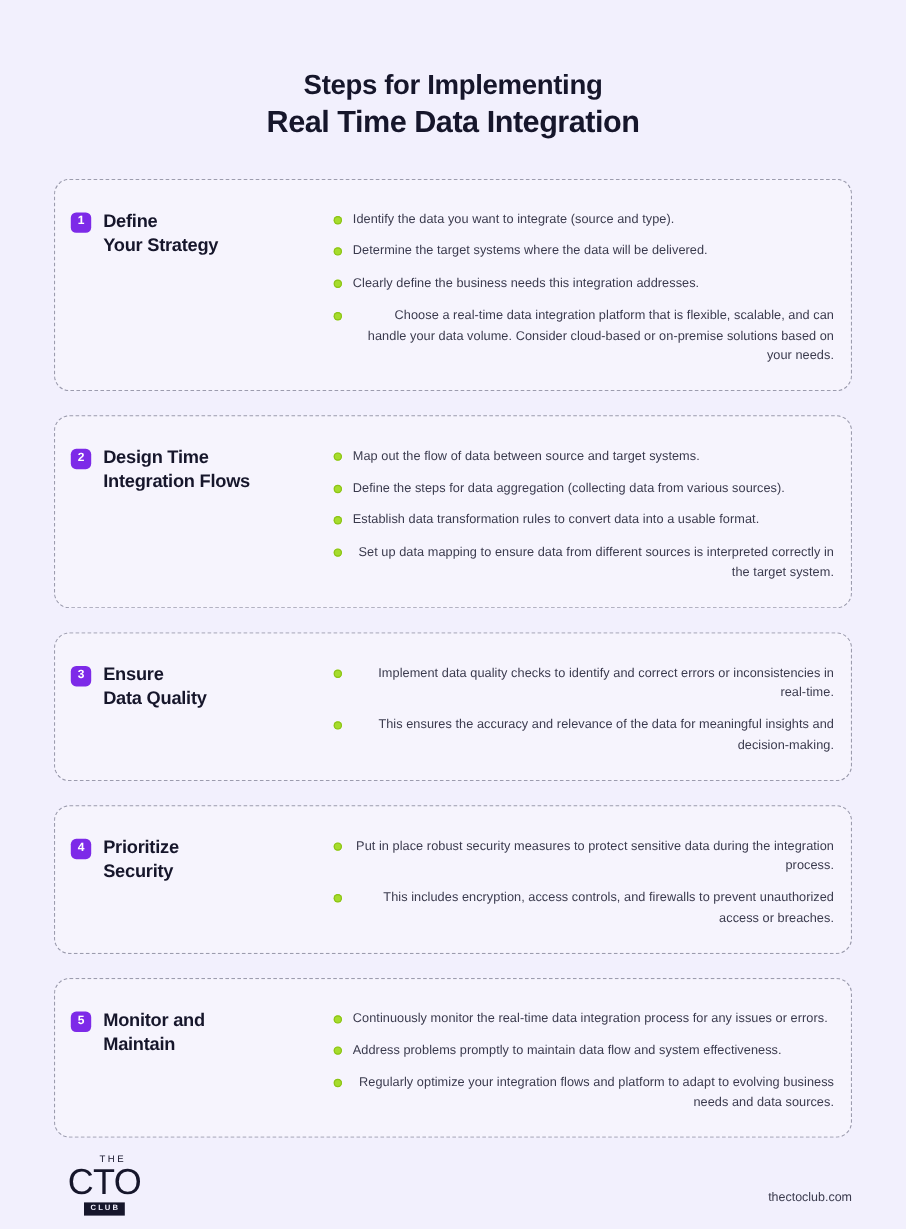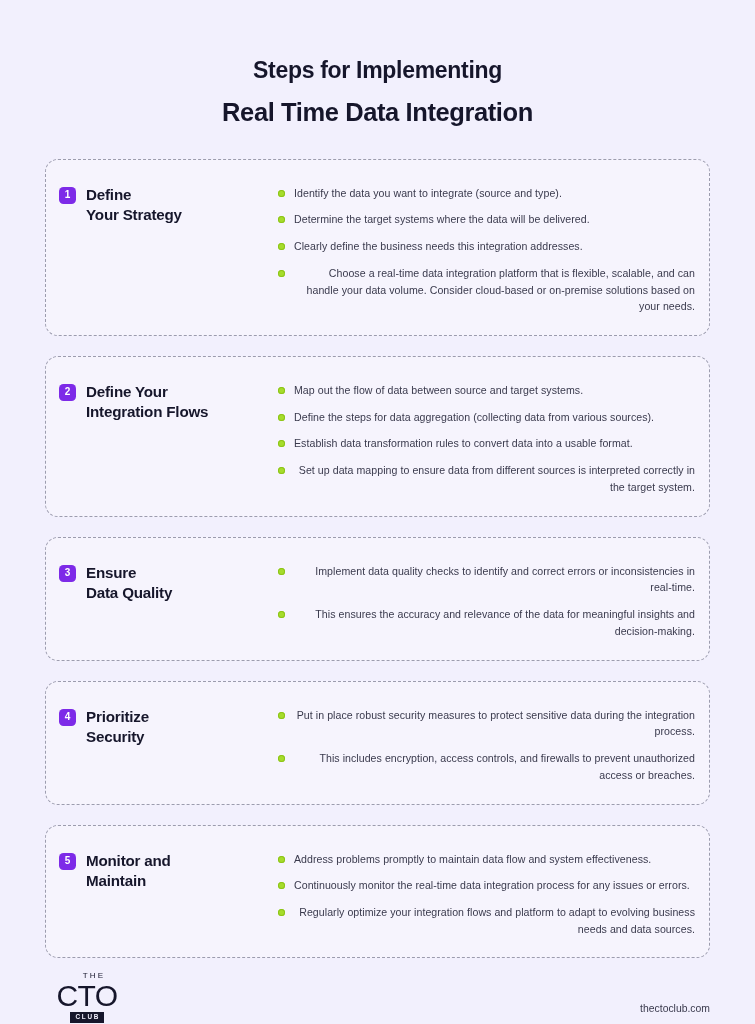--- a/index.html
+++ b/index.html
@@ -33,21 +33,21 @@
     color: #16162b;
     letter-spacing: -0.3px;
     line-height: 1.28;
   }
   .title-line-2 {
     font-size: 25.5px;
     font-weight: bold;
     color: #16162b;
     letter-spacing: -0.4px;
     line-height: 1.3;
-    margin-top: 11px;
+    margin-top: 1px;
   }
 
   
   .cards {
     margin-top: 29px;
     display: flex;
     flex-direction: column;
     gap: 20px;
   }
 
@@ -210,21 +210,21 @@
           <div class="bullet">
             <span class="dot"></span>
             <span class="bullet-text">Choose a real-time data integration platform that is flexible, scalable, and can handle your data volume. Consider cloud-based or on-premise solutions based on your needs.</span>
           </div>
         </div>
       </div>
       <div class="card">
         <div class="card-left">
           <div class="badge">2</div>
           <div>
-            <div class="card-title">Define Your</div>
+            <div class="card-title">Design Time</div>
             <div class="card-title">Integration Flows</div>
           </div>
         </div>
         <div class="bullets">
           <div class="bullet">
             <span class="dot"></span>
             <span class="bullet-text">Map out the flow of data between source and target systems.</span>
           </div>
           <div class="bullet">
             <span class="dot"></span>
@@ -282,25 +282,25 @@
         <div class="card-left">
           <div class="badge">5</div>
           <div>
             <div class="card-title">Monitor and</div>
             <div class="card-title">Maintain</div>
           </div>
         </div>
         <div class="bullets">
           <div class="bullet">
             <span class="dot"></span>
+            <span class="bullet-text">Continuously monitor the real-time data integration process for any issues or errors.</span>
+          </div>
+          <div class="bullet">
+            <span class="dot"></span>
             <span class="bullet-text">Address problems promptly to maintain data flow and system effectiveness.</span>
-          </div>
-          <div class="bullet">
-            <span class="dot"></span>
-            <span class="bullet-text">Continuously monitor the real-time data integration process for any issues or errors.</span>
           </div>
           <div class="bullet">
             <span class="dot"></span>
             <span class="bullet-text">Regularly optimize your integration flows and platform to adapt to evolving business needs and data sources.</span>
           </div>
         </div>
       </div>
     </div>
 
   <div class="footer">

